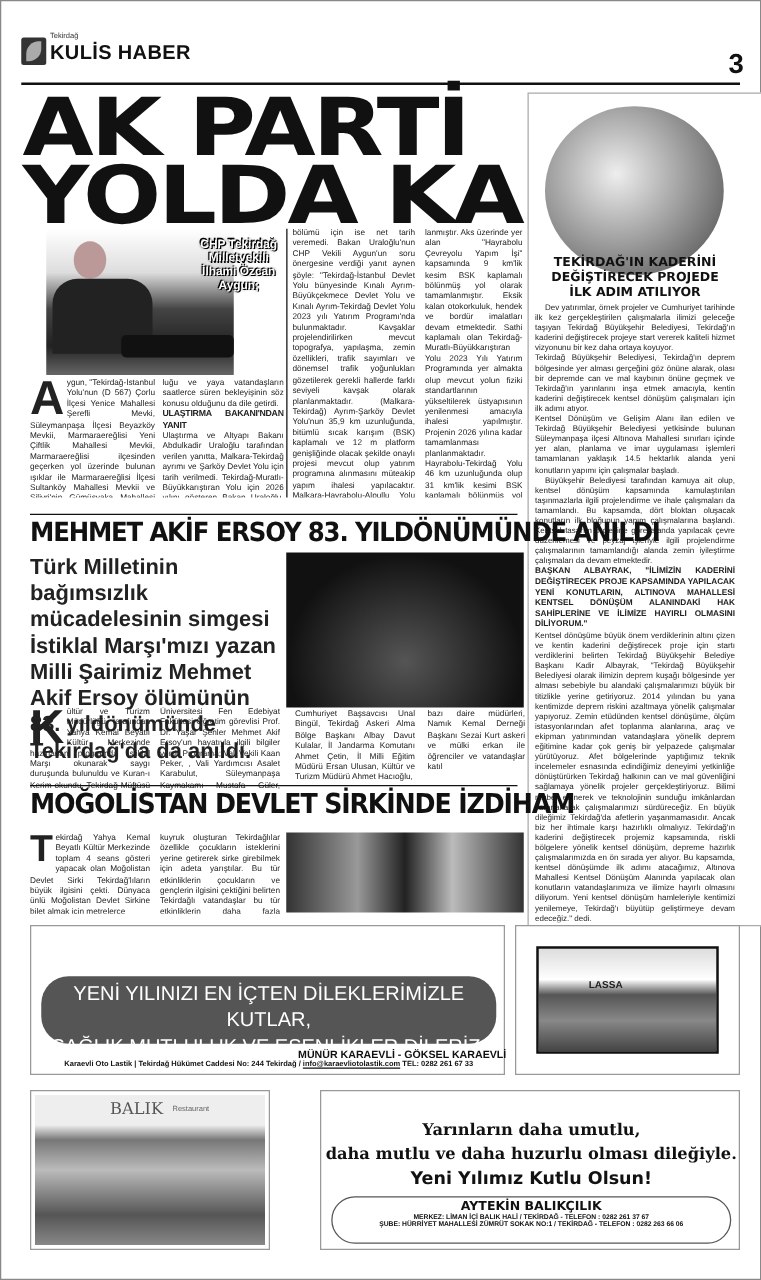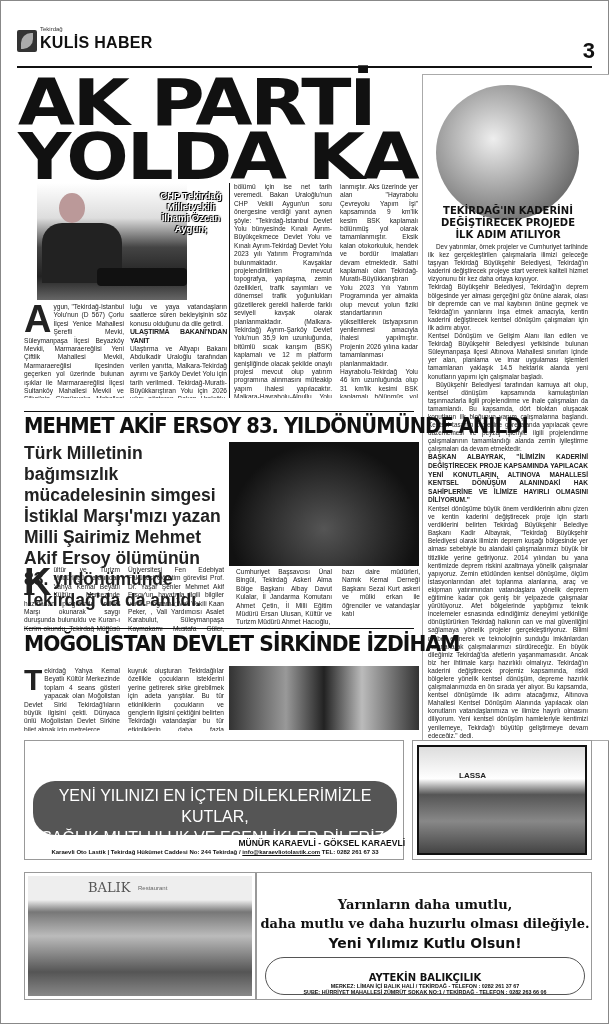--- a/index.html
+++ b/index.html
@@ -108,34 +108,34 @@
 <div class="abs ad" style="left:24px;top:740px;width:380px;height:120px">
   <div class="abs pill" style="left:8px;top:40px;width:364px;height:54px;font-size:16px;line-height:21px;padding-top:4px">
     <div>YENİ YILINIZI EN İÇTEN DİLEKLERİMİZLE KUTLAR,</div>
     <div>SAĞLIK MUTLULUK VE ESENLİKLER DİLERİZ.</div>
   </div>
   <div class="abs" style="left:0;top:97px;width:380px;text-align:right;font-size:8.5px;font-weight:bold">MÜNÜR KARAEVLİ - GÖKSEL KARAEVLİ</div>
   <div class="abs" style="left:0;top:108px;width:380px;text-align:center;font-size:6px;font-weight:bold">
     <span>Karaevli Oto Lastik | Tekirdağ Hükümet Caddesi No: 244 Tekirdağ / </span><span style="text-decoration:underline">info@karaevliotolastik.com</span><span> TEL: 0282 261 67 33</span>
   </div>
 </div>
-<div class="abs ad" style="left:412px;top:740px;width:180px;height:120px;padding:4px">
+<div class="abs ad" style="left:412px;top:740px;width:180px;height:120px;padding:16px">
   <div style="width:100%;height:100%;border:2px solid #111;background:linear-gradient(180deg,#ddd 0%,#fff 30%,#555 45%,#888 70%,#444 100%);position:relative">
     <div class="abs" style="left:40px;top:24px;font-size:8px;font-weight:bold;color:#222">LASSA</div>
   </div>
 </div>
 
-<div class="abs ad" style="left:24px;top:872px;width:232px;height:128px;padding:3px">
+<div class="abs ad" style="left:24px;top:872px;width:192px;height:128px;padding:3px">
   <div style="width:100%;height:100%;position:relative;background:linear-gradient(180deg,#eee 0%,#eee 20%,#777 30%,#bbb 50%,#555 80%,#888 100%)">
     <div class="abs serif" style="left:60px;top:4px;font-size:13px;color:#555">BALIK</div>
     <div class="abs" style="left:110px;top:9px;font-size:6px;color:#666">Restaurant</div>
   </div>
 </div>
 <div class="abs ad" style="left:256px;top:872px;width:336px;height:128px">
   <div class="abs serif" style="left:0;top:24px;width:336px;text-align:center;font-weight:bold;font-size:13px">Yarınların daha umutlu,</div>
   <div class="abs serif" style="left:0;top:43px;width:336px;text-align:center;font-weight:bold;font-size:13px">daha mutlu ve daha huzurlu olması dileğiyle.</div>
   <div class="abs" style="left:0;top:62px;width:336px;text-align:center;font-weight:bold;font-size:14px;font-family:'DejaVu Sans',sans-serif">Yeni Yılımız Kutlu Olsun!</div>
   <div class="abs" style="left:8px;top:84px;width:320px;height:38px;border:1px solid #555;border-radius:20px;text-align:center">
-    <div style="font-family:'DejaVu Sans',sans-serif;font-weight:900;font-size:10px;margin-top:14px">AYTEKİN BALIKÇILIK</div>
+    <div style="font-family:'DejaVu Sans',sans-serif;font-weight:900;font-size:10px;margin-top:2px">AYTEKİN BALIKÇILIK</div>
     <div style="font-size:5.4px;font-weight:bold">MERKEZ: LİMAN İÇİ BALIK HALİ / TEKİRDAĞ - TELEFON : 0282 261 37 67</div>
     <div style="font-size:5.4px;font-weight:bold">ŞUBE: HÜRRİYET MAHALLESİ ZÜMRÜT SOKAK NO:1 / TEKİRDAĞ - TELEFON : 0282 263 66 06</div>
   </div>
 </div>
 
 </body></html>

